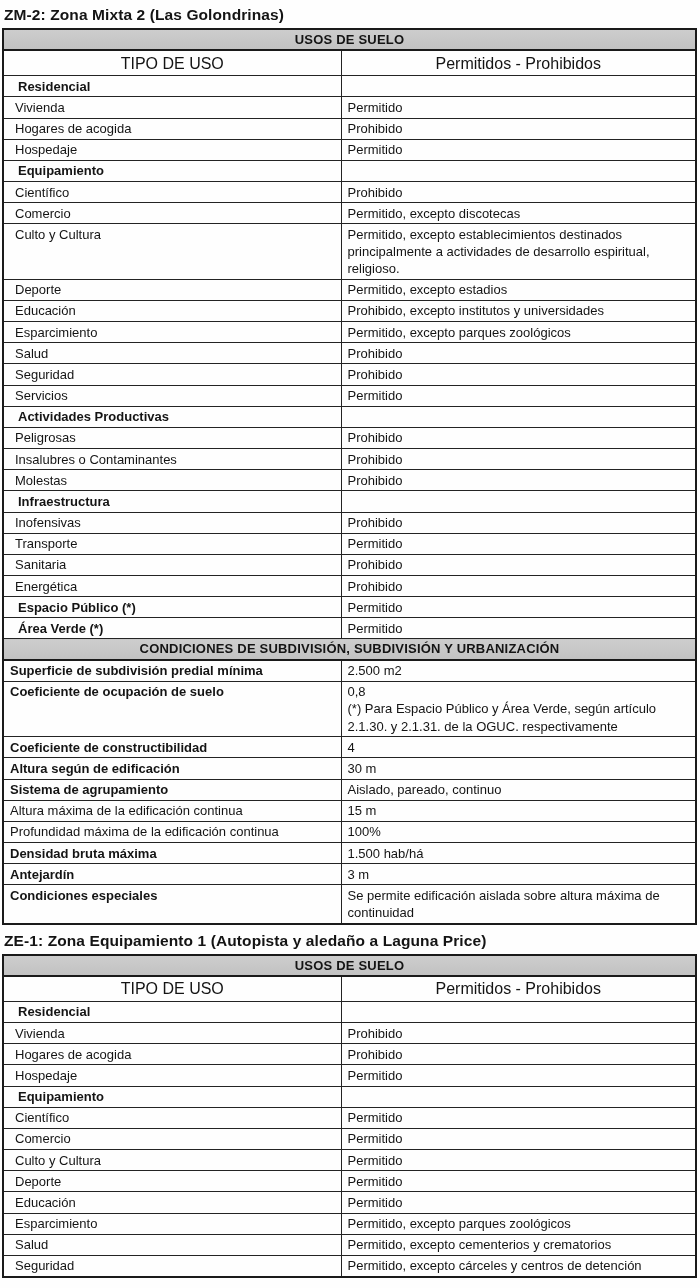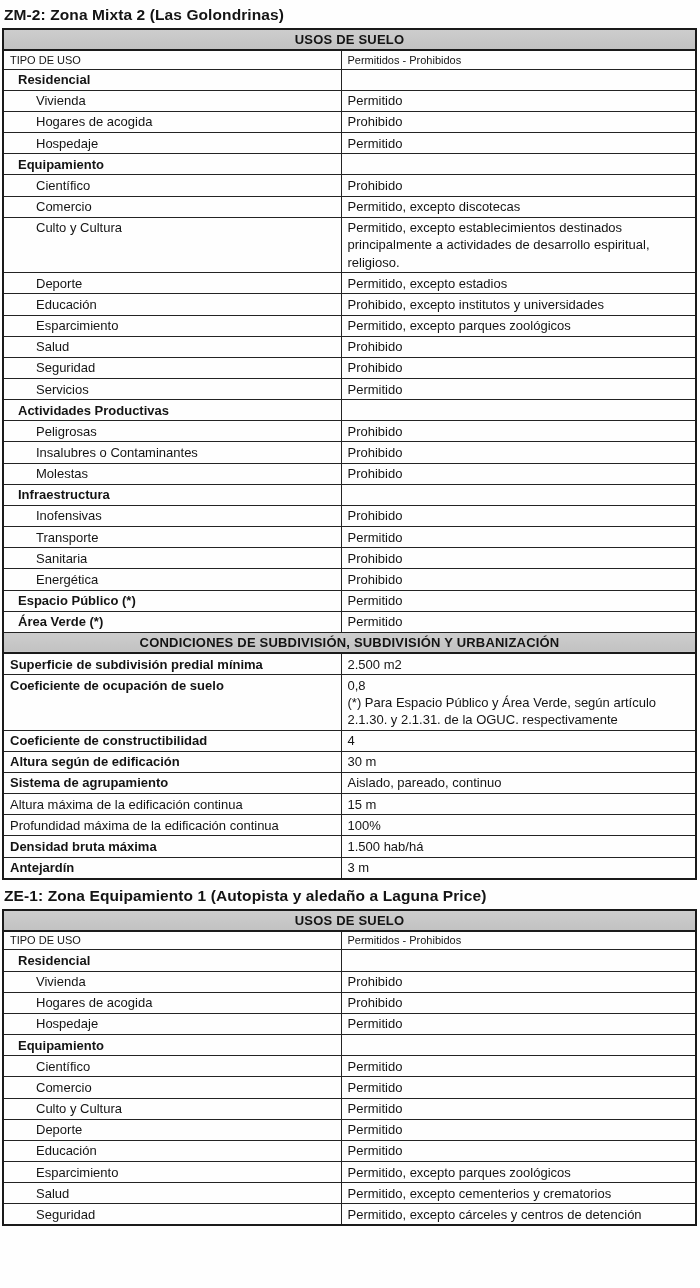--- a/index.html
+++ b/index.html
@@ -42,23 +42,23 @@
   td.section-header {
     background: linear-gradient(180deg, #cdcdcd, #c2c2c2);
     text-align: center;
     font-weight: bold;
     font-size: 13px;
     padding: 1px 4px;
     letter-spacing: 0.2px;
     border-bottom: 2px solid #1a1a1a;
     border-top: 1px solid #6f6f6f;
   }
-  td.colhead { font-size: 11px; }
+  td.colhead { font-size: 16px; text-align: center; }
   td.cat { font-weight: bold; padding-left: 14px; }
-  td.item { padding-left: 32px; }
+  td.item { padding-left: 11px; }
   td.condlbl { padding-left: 6px; }
   td.bold { font-weight: bold; }
   td.val { white-space: pre-line; }
 </style>
 </head>
 <body>
 
 <div class="page">
 
   <div class="zone-title">ZM-2: Zona Mixta 2 (Las Golondrinas)</div>
@@ -215,20 +215,24 @@
           <td class="val">100%</td>
         </tr>
         <tr>
           <td class="condlbl bold">Densidad bruta máxima</td>
           <td class="val">1.500 hab/há</td>
         </tr>
         <tr>
           <td class="condlbl bold">Antejardín</td>
           <td class="val">3 m</td>
         </tr>
+        <tr>
+          <td class="condlbl bold">Condiciones especiales</td>
+          <td class="val">Se permite edificación aislada sobre altura máxima de continuidad</td>
+        </tr>
       </tbody>
   </table>
 
   <div class="zone-title second">ZE-1: Zona Equipamiento 1 (Autopista y aledaño a Laguna Price)</div>
 
   <table class="ztable">
     <colgroup>
         <col class="c1">
         <col>
       </colgroup>

